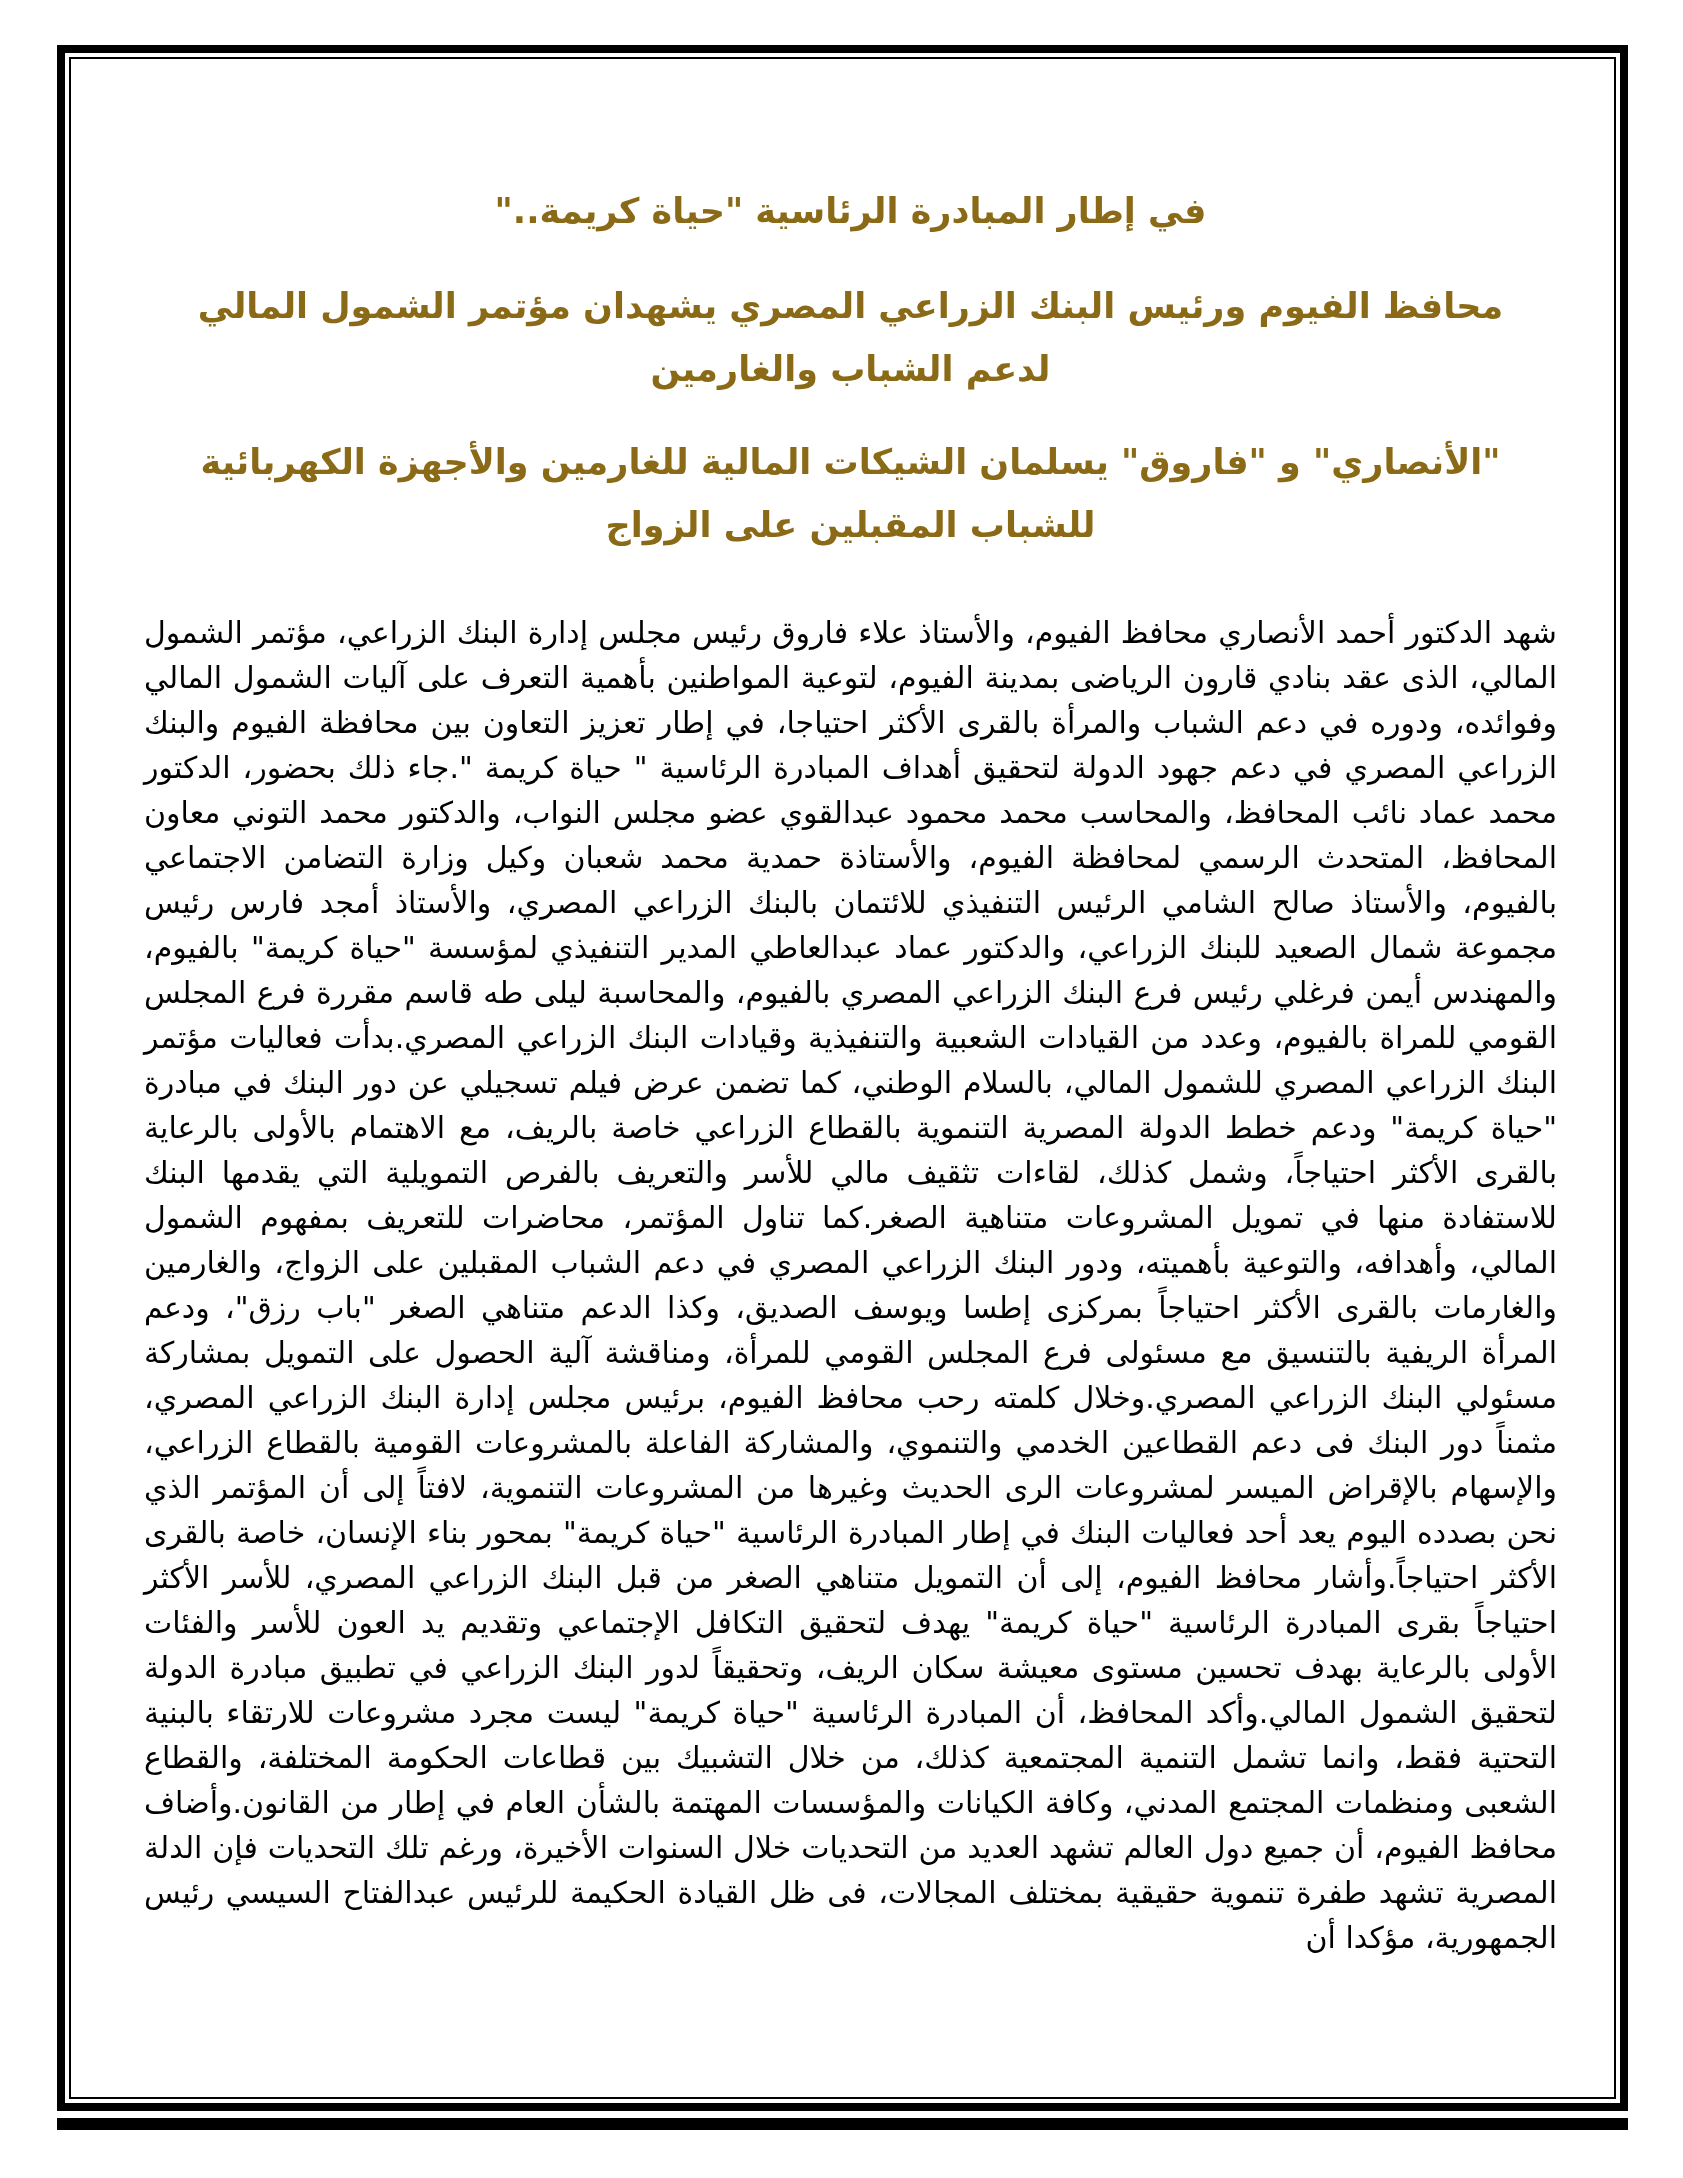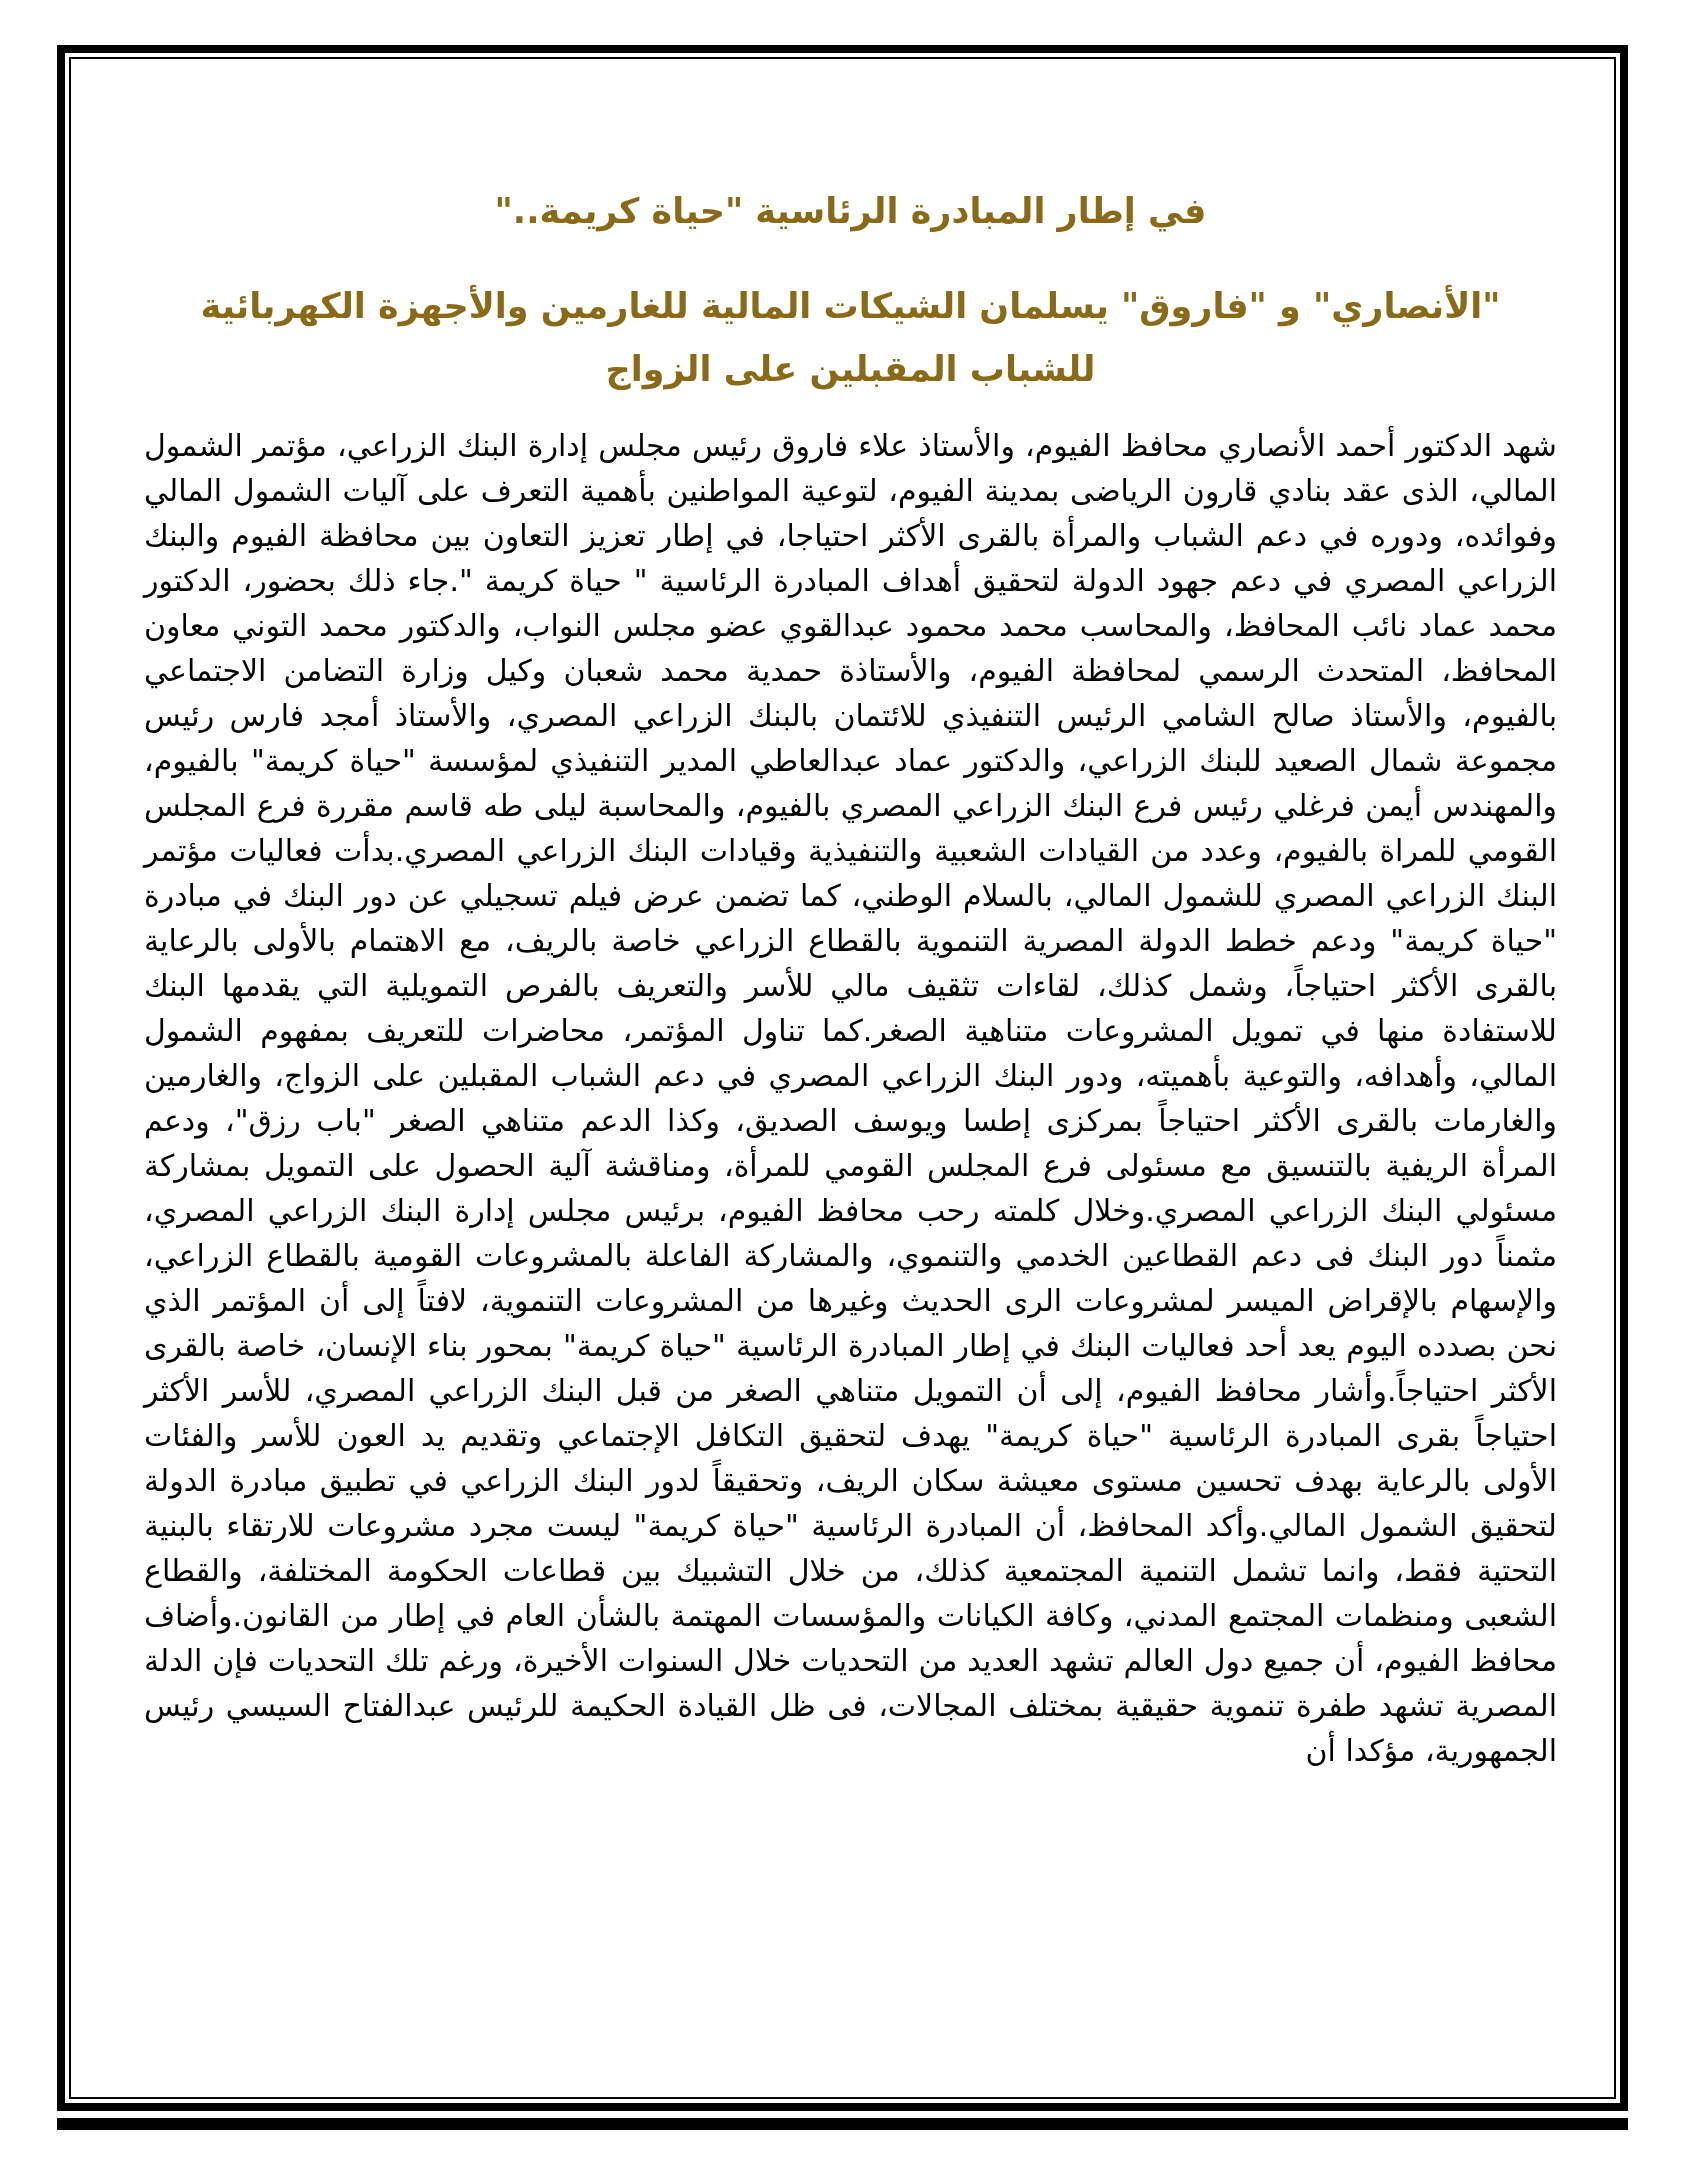--- a/index.html
+++ b/index.html
@@ -50,37 +50,39 @@
     color: var(--heading, #8a6a16);
     font-size: 35px;
     line-height: 63px;
     font-weight: bold;
     white-space: pre-line;
     text-align: center;
   }
   .heading.kicker { margin-bottom: 32px; }
   .heading.sub { margin-bottom: 0; }
   .body-text {
-    margin: 22px 0 0 0;
+    margin: 53px 0 0 0;
     color: var(--text, #000000);
     font-size: 30px;
     line-height: 45px;
     text-align: justify;
     text-align-last: right;
     direction: rtl;
   }
 </style>
 </head>
 <body>
 
 <div class="page">
   <div class="frame">
     <div class="frame-inner"></div>
     <div class="content">
       <h1 class="heading kicker">في إطار المبادرة الرئاسية "حياة كريمة.."</h1>
+      <h2 class="heading main">محافظ الفيوم ورئيس البنك الزراعي المصري يشهدان مؤتمر الشمول المالي
+لدعم الشباب والغارمين</h2>
       <h2 class="heading sub">"الأنصاري" و "فاروق" يسلمان الشيكات المالية للغارمين والأجهزة الكهربائية
 للشباب المقبلين على الزواج</h2>
       <p class="body-text">شهد الدكتور أحمد الأنصاري محافظ الفيوم، والأستاذ علاء فاروق رئيس مجلس إدارة البنك الزراعي، مؤتمر الشمول المالي، الذى عقد بنادي قارون الرياضى بمدينة الفيوم، لتوعية المواطنين بأهمية التعرف على آليات الشمول المالي وفوائده، ودوره في دعم الشباب والمرأة بالقرى الأكثر احتياجا، في إطار تعزيز التعاون بين محافظة الفيوم والبنك الزراعي المصري في دعم جهود الدولة لتحقيق أهداف المبادرة الرئاسية " حياة كريمة ".جاء ذلك بحضور، الدكتور محمد عماد نائب المحافظ، والمحاسب محمد محمود عبدالقوي عضو مجلس النواب، والدكتور محمد التوني معاون المحافظ، المتحدث الرسمي لمحافظة الفيوم، والأستاذة حمدية محمد شعبان وكيل وزارة التضامن الاجتماعي بالفيوم، والأستاذ صالح الشامي الرئيس التنفيذي للائتمان بالبنك الزراعي المصري، والأستاذ أمجد فارس رئيس مجموعة شمال الصعيد للبنك الزراعي، والدكتور عماد عبدالعاطي المدير التنفيذي لمؤسسة "حياة كريمة" بالفيوم، والمهندس أيمن فرغلي رئيس فرع البنك الزراعي المصري بالفيوم، والمحاسبة ليلى طه قاسم مقررة فرع المجلس القومي للمراة بالفيوم، وعدد من القيادات الشعبية والتنفيذية وقيادات البنك الزراعي المصري.بدأت فعاليات مؤتمر البنك الزراعي المصري للشمول المالي، بالسلام الوطني، كما تضمن عرض فيلم تسجيلي عن دور البنك في مبادرة "حياة كريمة" ودعم خطط الدولة المصرية التنموية بالقطاع الزراعي خاصة بالريف، مع الاهتمام بالأولى بالرعاية بالقرى الأكثر احتياجاً، وشمل كذلك، لقاءات تثقيف مالي للأسر والتعريف بالفرص التمويلية التي يقدمها البنك للاستفادة منها في تمويل المشروعات متناهية الصغر.كما تناول المؤتمر، محاضرات للتعريف بمفهوم الشمول المالي، وأهدافه، والتوعية بأهميته، ودور البنك الزراعي المصري في دعم الشباب المقبلين على الزواج، والغارمين والغارمات بالقرى الأكثر احتياجاً بمركزى إطسا ويوسف الصديق، وكذا الدعم متناهي الصغر "باب رزق"، ودعم المرأة الريفية بالتنسيق مع مسئولى فرع المجلس القومي للمرأة، ومناقشة آلية الحصول على التمويل بمشاركة مسئولي البنك الزراعي المصري.وخلال كلمته رحب محافظ الفيوم، برئيس مجلس إدارة البنك الزراعي المصري، مثمناً دور البنك فى دعم القطاعين الخدمي والتنموي، والمشاركة الفاعلة بالمشروعات القومية بالقطاع الزراعي، والإسهام بالإقراض الميسر لمشروعات الرى الحديث وغيرها من المشروعات التنموية، لافتاً إلى أن المؤتمر الذي نحن بصدده اليوم يعد أحد فعاليات البنك في إطار المبادرة الرئاسية "حياة كريمة" بمحور بناء الإنسان، خاصة بالقرى الأكثر احتياجاً.وأشار محافظ الفيوم، إلى أن التمويل متناهي الصغر من قبل البنك الزراعي المصري، للأسر الأكثر احتياجاً بقرى المبادرة الرئاسية "حياة كريمة" يهدف لتحقيق التكافل الإجتماعي وتقديم يد العون للأسر والفئات الأولى بالرعاية بهدف تحسين مستوى معيشة سكان الريف، وتحقيقاً لدور البنك الزراعي في تطبيق مبادرة الدولة لتحقيق الشمول المالي.وأكد المحافظ، أن المبادرة الرئاسية "حياة كريمة" ليست مجرد مشروعات للارتقاء بالبنية التحتية فقط، وانما تشمل التنمية المجتمعية كذلك، من خلال التشبيك بين قطاعات الحكومة المختلفة، والقطاع الشعبى ومنظمات المجتمع المدني، وكافة الكيانات والمؤسسات المهتمة بالشأن العام في إطار من القانون.وأضاف محافظ الفيوم، أن جميع دول العالم تشهد العديد من التحديات خلال السنوات الأخيرة، ورغم تلك التحديات فإن الدلة المصرية تشهد طفرة تنموية حقيقية بمختلف المجالات، فى ظل القيادة الحكيمة للرئيس عبدالفتاح السيسي رئيس الجمهورية، مؤكدا أن</p>
     </div>
   </div>
   <div class="frame-shadow-bar"></div>
 </div>
 
 
 </body></html>

